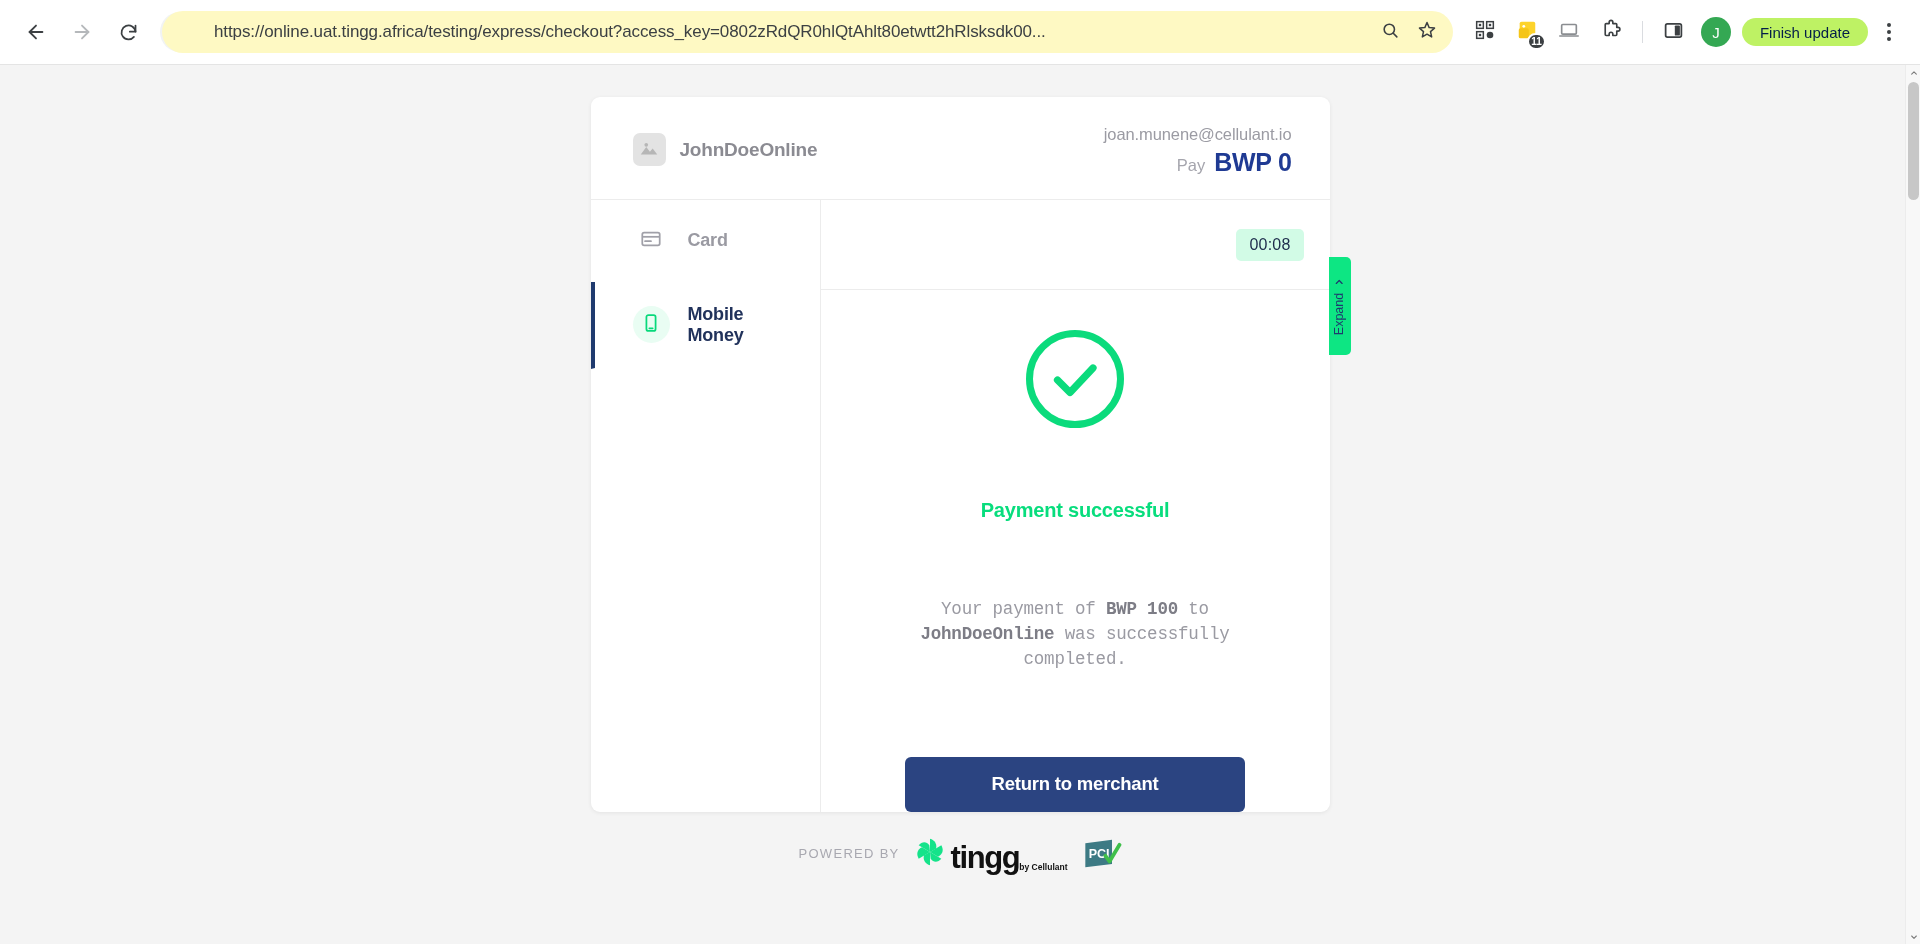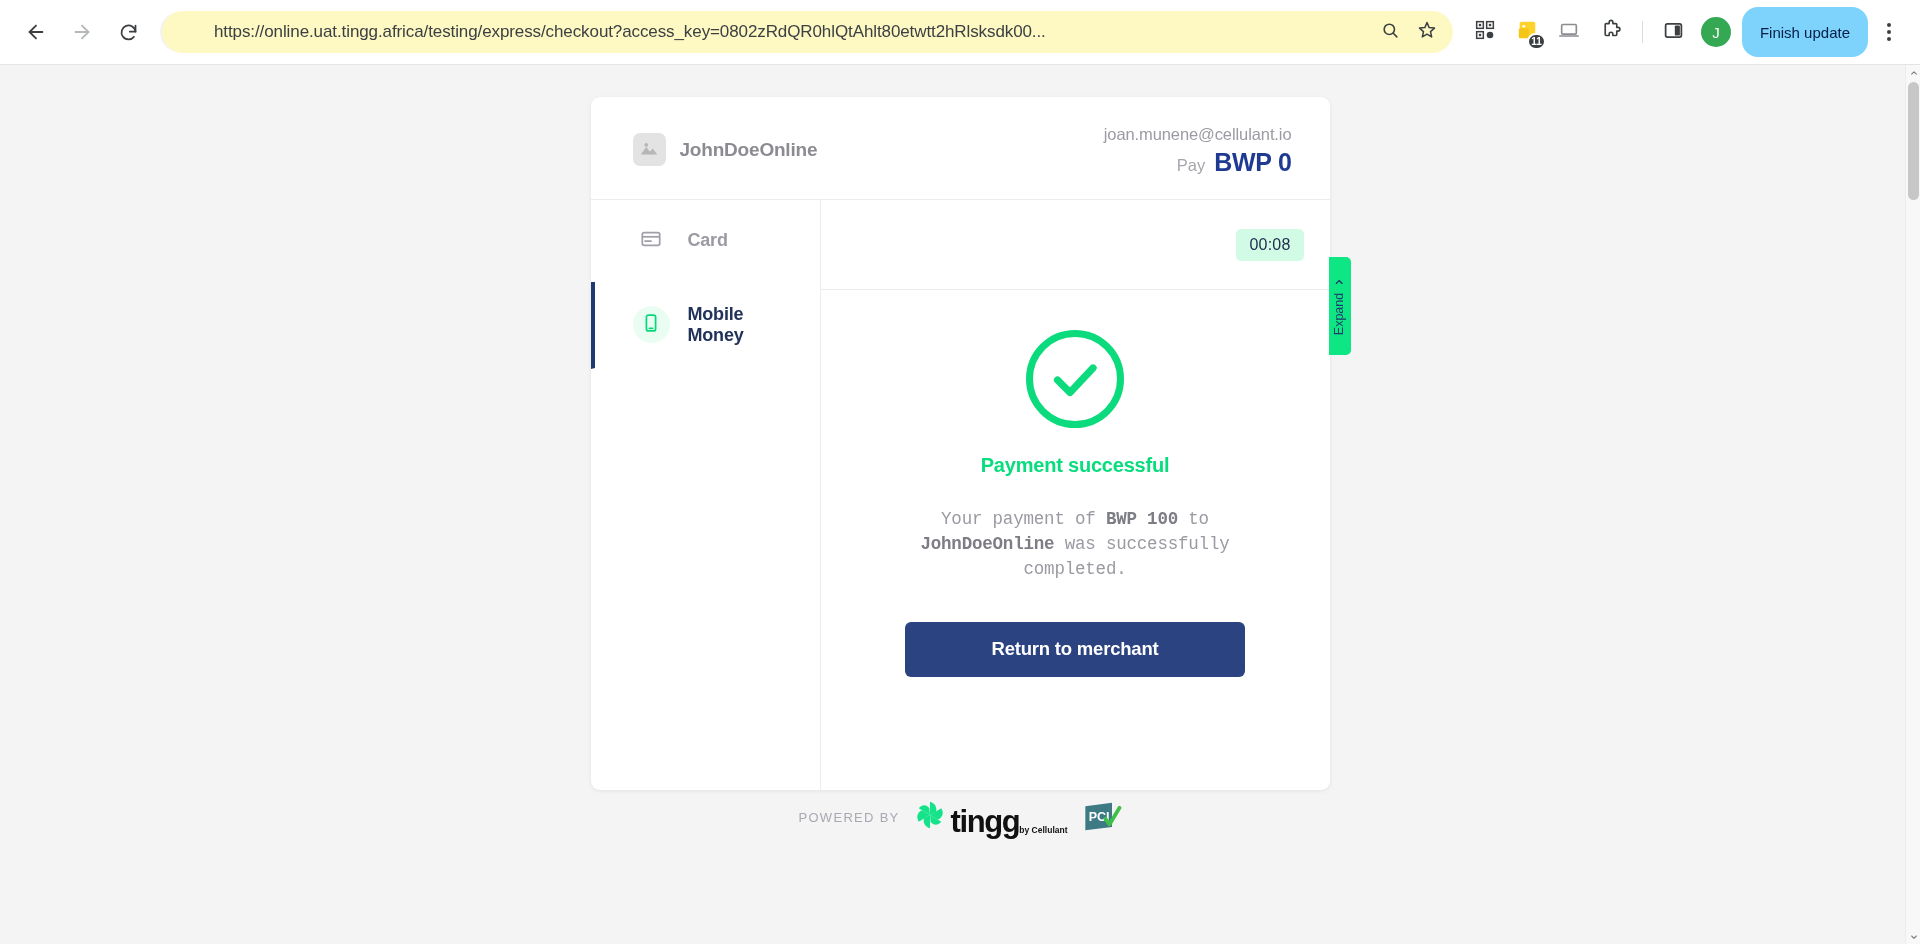--- a/index.html
+++ b/index.html
@@ -112,25 +112,25 @@
   .avatar-circle {
     width: 30px; height: 30px;
     border-radius: 50%;
     background: #34a853;
     color: #fff;
     font-size: 15px;
     display: flex; align-items: center; justify-content: center;
     font-weight: 400;
   }
   .finish-update {
-    background: #7dd3fc;
+    background: #bef264;
     color: #041e49;
     border: none;
     border-radius: 16px;
-    height: 50px;
+    height: 28px;
     padding: 0 18px;
     font-size: 15px;
     font-family: "Liberation Sans", sans-serif;
     display: flex; align-items: center;
     margin-left: 4px;
     white-space: nowrap;
   }
   .kebab {
     width: 34px; height: 40px;
     display: flex; flex-direction: column;
@@ -298,20 +298,21 @@
     padding: 7px 13px;
     letter-spacing: 0.2px;
   }
 
   .success-area {
     flex: 1 1 auto;
     display: flex;
     flex-direction: column;
     align-items: center;
     padding-top: 40px;
+    gap: 45px;
   }
   .check-circle {
     width: 98px; height: 98px;
     border-radius: 50%;
     border: 7px solid #0bdb7c;
     display: flex; align-items: center; justify-content: center;
     margin-bottom: 26px;
   }
   .success-title {
     font-size: 20px;
@@ -367,21 +368,21 @@
     font-size: 12.5px;
     color: #1f3a6e;
   }
 
   
   .footer {
     display: flex;
     align-items: center;
     justify-content: center;
     gap: 14px;
-    margin-top: 9px;
+    margin-top: 24px;
   }
   .powered-by {
     font-size: 13px;
     color: #a8a8b0;
     letter-spacing: 1.3px;
     font-weight: normal;
   }
   .tingg-logo {
     display: flex; align-items: flex-end; gap: 5px;
   }

